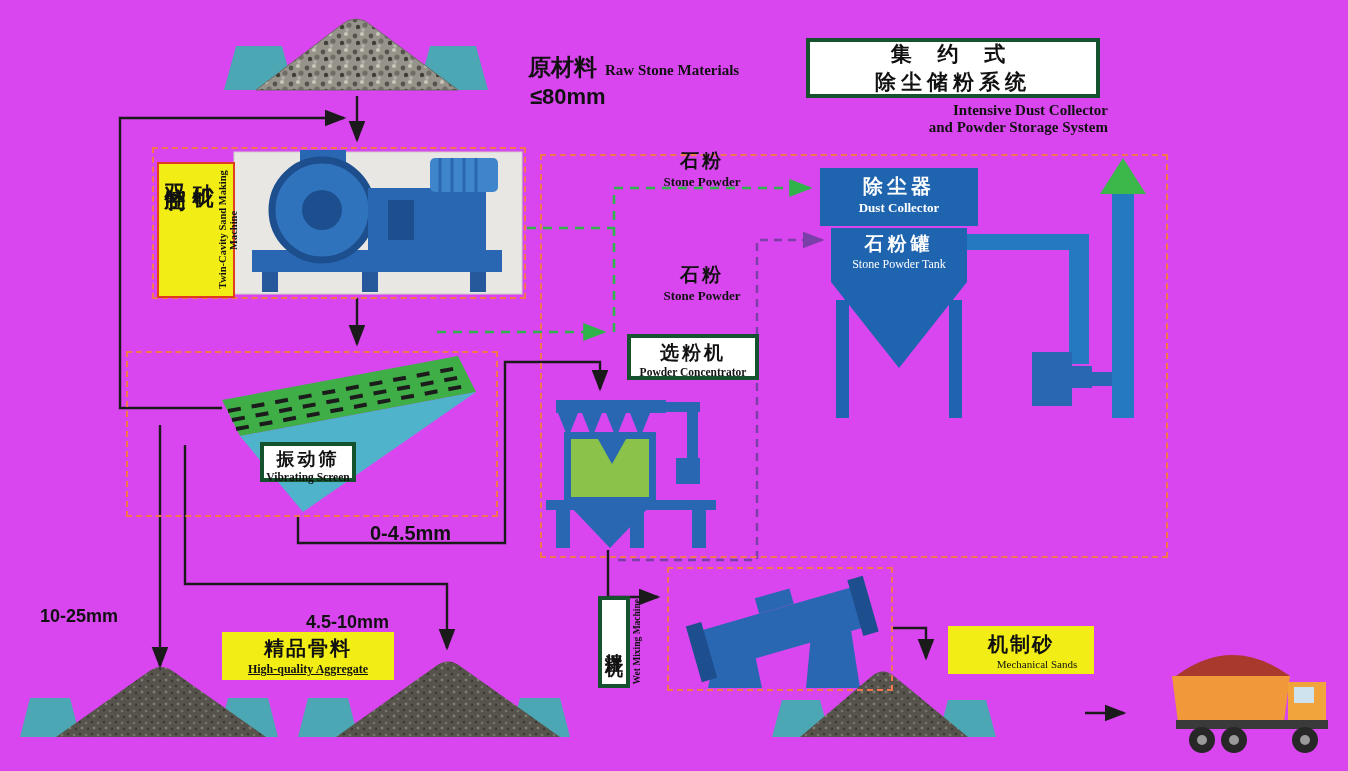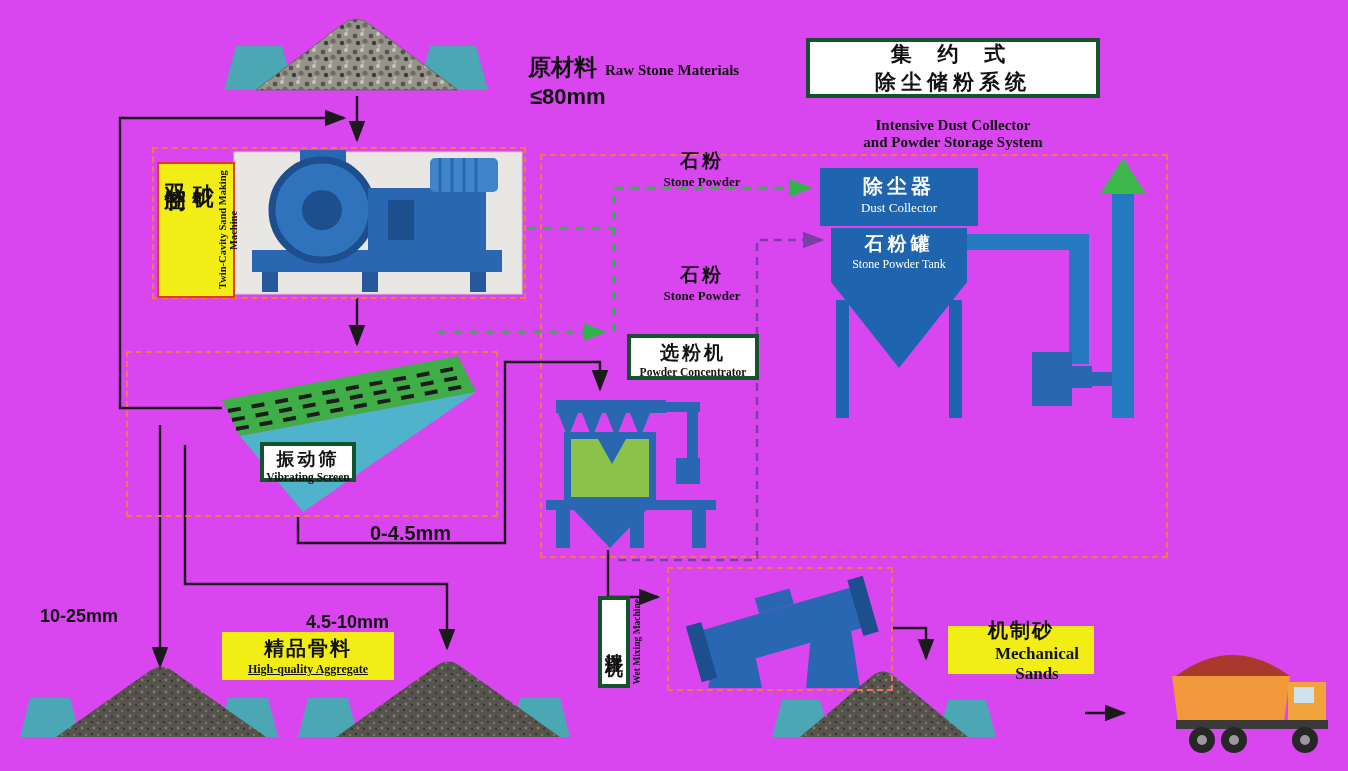--- a/index.html
+++ b/index.html
@@ -194,37 +194,37 @@
   <div class="abs yellow" style="left:157px;top:162px;width:78px;height:136px;border:2px solid #e03c20;display:flex;padding:3px 2px;">
     <span class="cn vtext" style="font-size:21px;">双腔制</span>
     <span class="cn vtext" style="font-size:21px;">砂机</span>
     <span class="en-serif vrot" style="font-size:10.5px;font-weight:bold;flex:1;text-align:center;">Twin-Cavity Sand Making Machine</span>
   </div>
 
   <div class="abs red-label flexcol" style="left:806px;top:38px;width:294px;height:60px;">
     <div class="cn" style="font-size:21px;letter-spacing:10px;">集 约 式</div>
     <div class="cn" style="font-size:21px;letter-spacing:5px;">除尘储粉系统</div>
   </div>
-  <div class="abs center" style="left:798px;top:117px;width:310px;">
+  <div class="abs center" style="left:798px;top:102px;width:310px;text-align:right;">
     <div class="en-serif" style="font-size:15px;font-weight:bold;">Intensive Dust Collector</div>
     <div class="en-serif" style="font-size:15px;font-weight:bold;">and Powder Storage System</div>
   </div>
 
   <div class="abs center" style="left:652px;top:148px;width:100px;">
     <div class="cn" style="font-size:19px;letter-spacing:3px;">石粉</div>
     <div class="en-serif" style="font-size:13px;font-weight:bold;">Stone Powder</div>
   </div>
   <div class="abs center" style="left:652px;top:262px;width:100px;">
     <div class="cn" style="font-size:19px;letter-spacing:3px;">石粉</div>
     <div class="en-serif" style="font-size:13px;font-weight:bold;">Stone Powder</div>
   </div>
 
   <div class="abs center" style="left:820px;top:173px;width:158px;">
     <div class="cn white" style="font-size:20px;letter-spacing:4px;">除尘器</div>
-    <div class="en-serif white" style="font-size:13px;">Dust Collector</div>
+    <div class="en-serif white" style="font-size:13px;font-weight:bold;">Dust Collector</div>
   </div>
   <div class="abs center" style="left:831px;top:231px;width:136px;">
     <div class="cn white" style="font-size:19px;letter-spacing:4px;">石粉罐</div>
     <div class="en-serif white" style="font-size:12px;">Stone Powder Tank</div>
   </div>
 
   <div class="abs red-label" style="left:627px;top:334px;width:132px;height:46px;padding-top:2px;">
     <div class="cn" style="font-size:19px;letter-spacing:3px;">选粉机</div>
     <div class="en-serif" style="font-size:11.5px;font-weight:bold;">Powder Concentrator</div>
   </div>
@@ -245,17 +245,17 @@
 
   <div class="abs red-label" style="left:598px;top:596px;width:32px;height:92px;display:flex;justify-content:center;align-items:center;">
     <span class="cn vtext" style="font-size:18px;">拌湿机</span>
   </div>
   <div class="abs" style="left:632px;top:594px;height:96px;display:flex;align-items:center;">
     <span class="en-serif vrot" style="font-size:9.5px;font-weight:bold;">Wet Mixing Machine</span>
   </div>
 
   <div class="abs yellow center flexcol" style="left:948px;top:626px;width:146px;height:48px;">
     <div class="cn" style="font-size:20px;letter-spacing:2px;">机制砂</div>
-    <div class="en-serif" style="font-size:17px;font-weight:bold;padding-left:32px;">Mechanical Sands</div>
+    <div class="en-serif" style="font-size:11px;font-weight:normal;padding-left:32px;">Mechanical Sands</div>
   </div>
 
 
 </div>
 
 </body></html>

